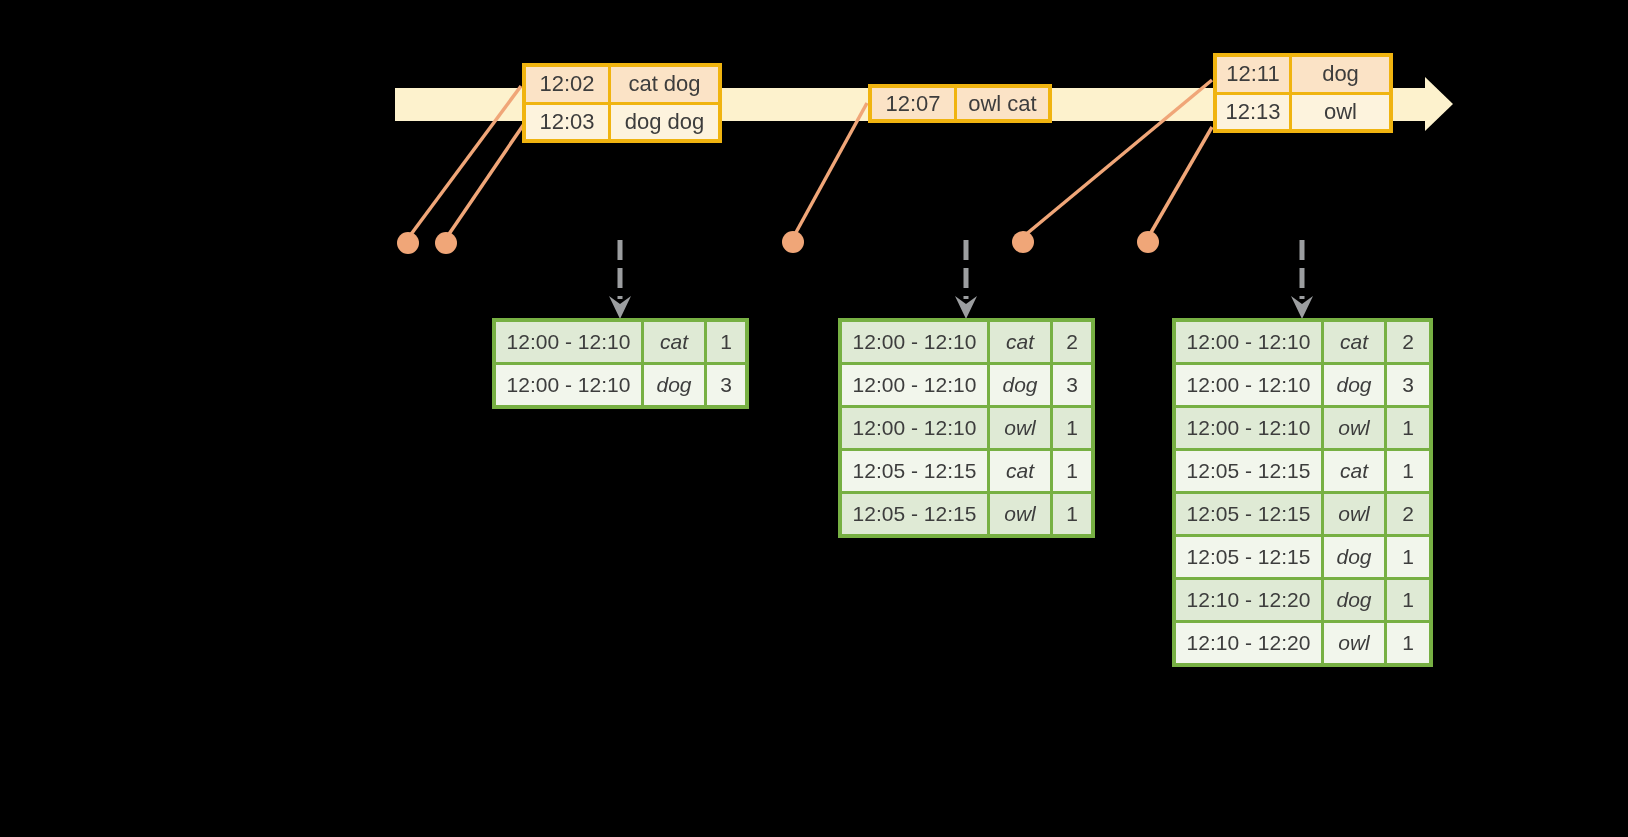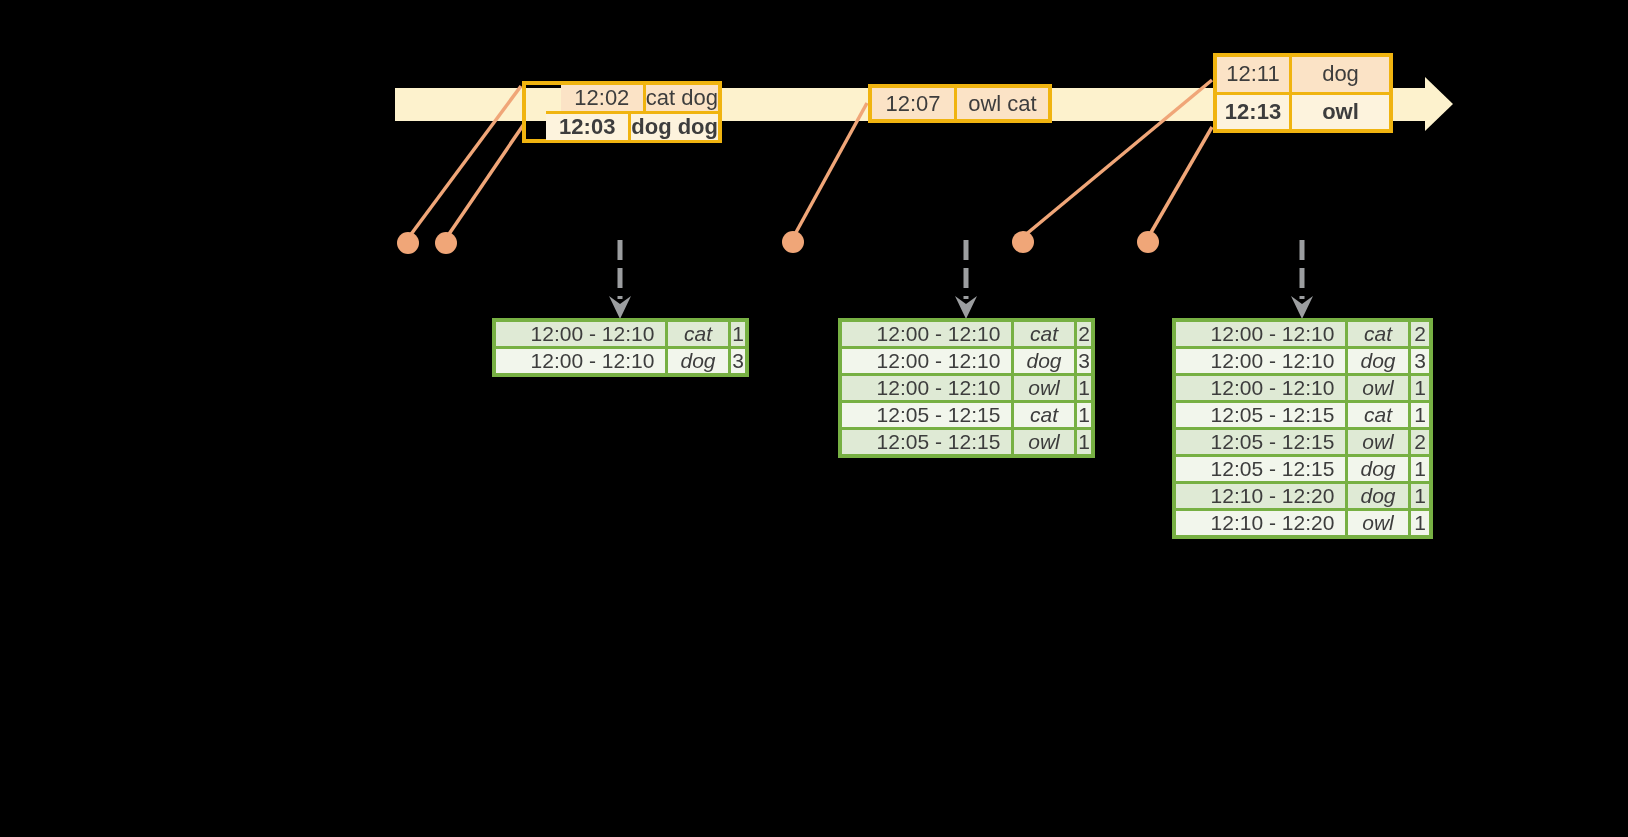--- a/index.html
+++ b/index.html
@@ -10,32 +10,32 @@
   }
   html,body{margin:0;padding:0;background:var(--background);}
   #canvas{position:relative;width:1628px;height:837px;background:var(--background);
           font-family:"Liberation Sans","DejaVu Sans",sans-serif;color:var(--text);overflow:hidden;}
   #overlay{position:absolute;left:0;top:0;width:1628px;height:837px;}
 
   
   .etable{position:absolute;border:4px solid var(--gold);display:flex;flex-direction:column;
           box-sizing:border-box;font-size:22px;}
   .erow{display:flex;flex:1;}
-  .erow + .erow{border-top:3px solid var(--gold);font-weight:bold;}
+  .erow + .erow{border-top:3px solid var(--gold);}
   .ecell{display:flex;align-items:center;justify-content:center;}
   .etime{width:82px;border-right:3px solid var(--gold);flex:none;}
   .ewords{flex:1;}
   .et3 .etime{width:72px;}
   .peach{background:var(--peach);}
   .cream{background:var(--cream);}
 
   
   .gtable{position:absolute;border:4px solid var(--green);display:flex;flex-direction:column;
           box-sizing:border-box;font-size:21px;}
-  .grow{display:flex;height:24px;flex:none;padding-left:24px;}
+  .grow{display:flex;height:40px;flex:none;}
   .grow + .grow{border-top:3px solid var(--green);}
   .gcell{display:flex;align-items:center;justify-content:center;}
   .gtime{width:145px;border-right:3px solid var(--green);flex:none;}
   .gword{width:60px;border-right:3px solid var(--green);flex:none;font-style:italic;}
   .gcount{flex:1;}
   .gdark{background:var(--green-row-dark);}
   .glight{background:var(--green-row-light);}
 
   .band{fill:var(--timeline-band);}
   .sline{stroke:var(--salmon);stroke-width:3.5;}
@@ -72,21 +72,21 @@
     <g>
       <line class="dline" x1="966" y1="240" x2="966" y2="299" stroke-dasharray="20 8"></line>
       <polygon class="dhead" points="955,296 966,304 977,296 966,319"></polygon>
     </g>
     <g>
       <line class="dline" x1="1302" y1="240" x2="1302" y2="299" stroke-dasharray="20 8"></line>
       <polygon class="dhead" points="1291,296 1302,304 1313,296 1302,319"></polygon>
     </g>
   </svg>
 
-  <div class="etable et1" style="left:522px;top:81px;width:200px;height:62px;align-items:flex-end;">
+  <div class="etable et1" style="left:522px;top:63px;width:200px;height:80px;">
       <div class="erow peach">
         <div class="ecell etime">12:02</div>
         <div class="ecell ewords">cat dog</div>
       </div>
       <div class="erow cream">
         <div class="ecell etime">12:03</div>
         <div class="ecell ewords">dog dog</div>
       </div>
     </div>
   <div class="etable et2" style="left:868px;top:84px;width:184px;height:39px;">

